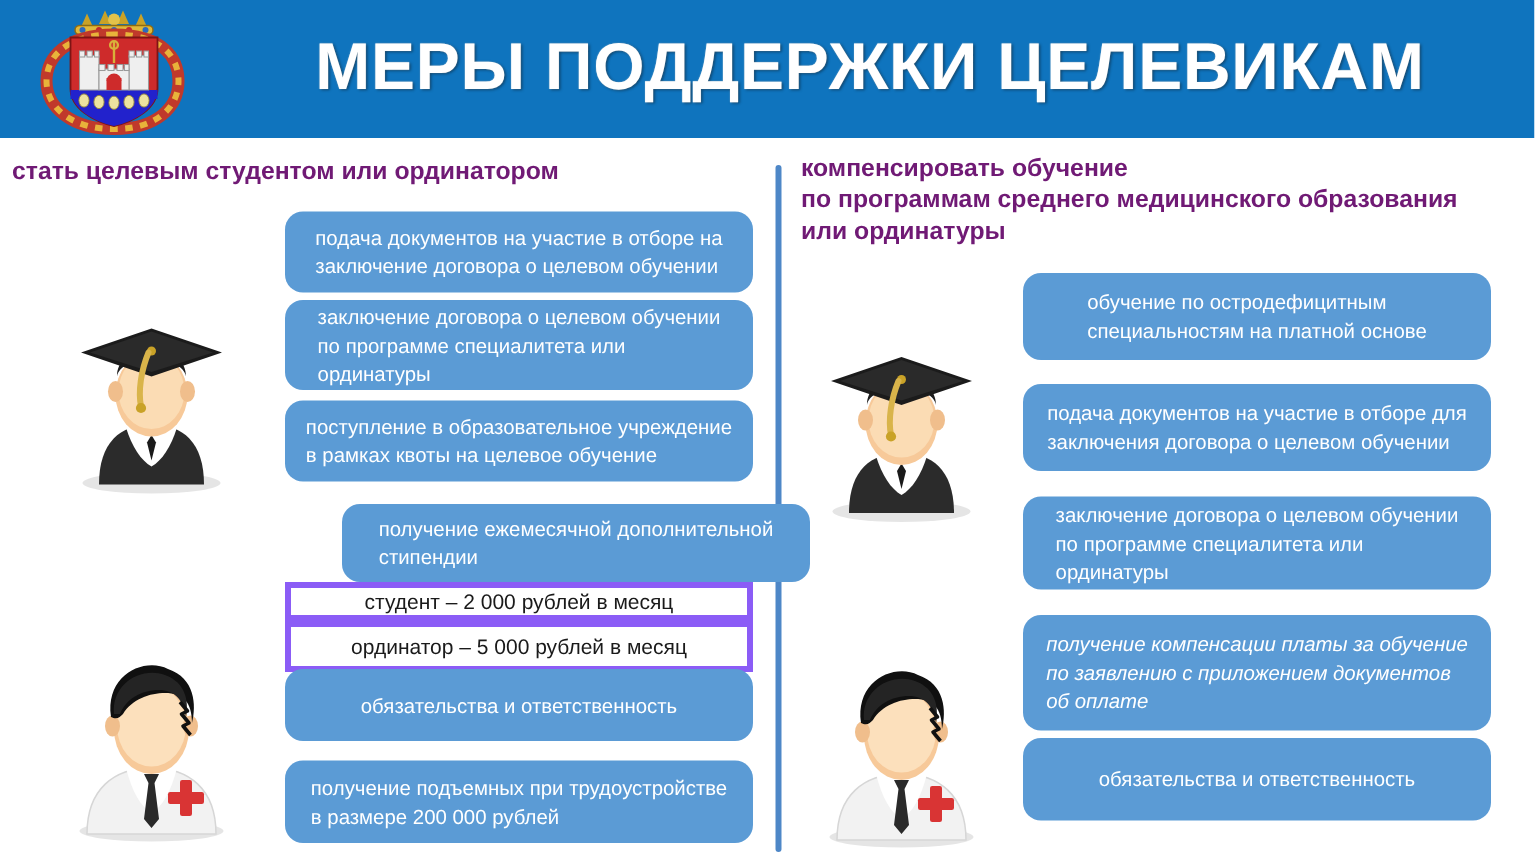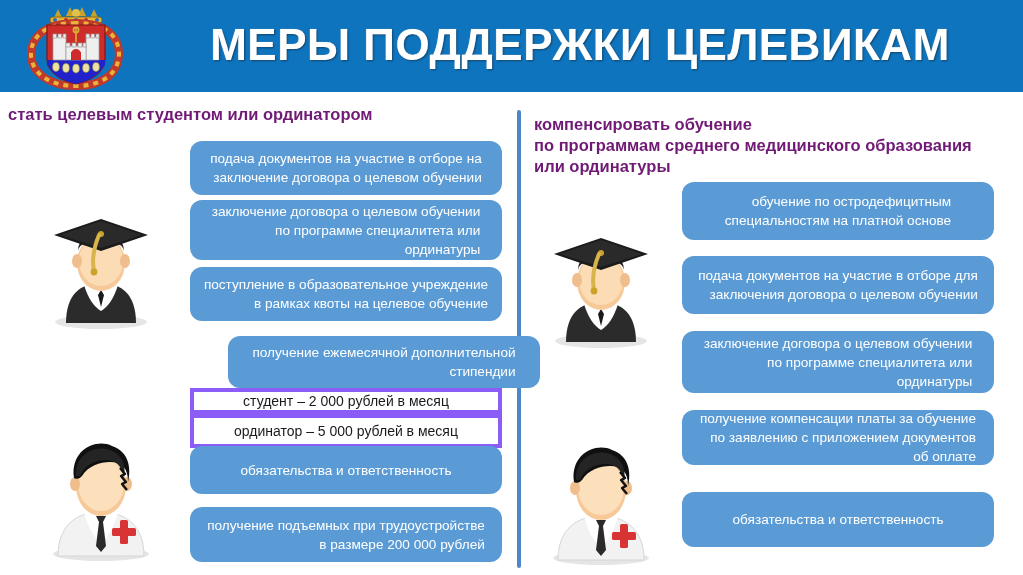--- a/index.html
+++ b/index.html
@@ -33,38 +33,38 @@
   
   .sec-head{
     position:absolute;
     color:#701a75;
     font-size:16.5px;font-weight:bold;
     line-height:21px;
     text-shadow:0 1px 0 rgba(255,255,255,.9);
     white-space:pre-line;
   }
   #head-left{left:8px;top:104px;width:500px;}
-  #head-right{left:534px;top:114px;width:480px;}
+  #head-right{left:534px;top:102px;width:480px;}
 
   
   .divider{
     position:absolute;left:517px;top:110px;width:4px;height:458px;
     background:#4E87C7;border-radius:2px;
   }
 
   
   .box{
     position:absolute;
     background:#5B9BD5;
     border-radius:12px;
     color:#ffffff;
     font-size:13.6px;
     line-height:19px;
     display:flex;align-items:center;justify-content:center;
-    text-align:right;
+    text-align:left;
     padding:4px 0;
     box-sizing:border-box;
     white-space:pre-line;
   }
   .box.white{
     background:#ffffff;
     color:#1a1a1a;
     border:4px solid #8b5cf6;
     border-radius:0;
     font-size:14px;
@@ -245,18 +245,18 @@
   <div class="box" style="left:190px;top:507px;width:312px;height:55px;">получение подъемных при трудоустройстве
 в размере 200 000 рублей</div>
 
   <div class="box" style="left:682px;top:182px;width:312px;height:58px;">обучение по остродефицитным
 специальностям на платной основе</div>
   <div class="box" style="left:682px;top:256px;width:312px;height:58px;">подача документов на участие в отборе для
 заключения договора о целевом обучении</div>
   <div class="box" style="left:682px;top:331px;width:312px;height:62px;">заключение договора о целевом обучении
 по программе специалитета или
 ординатуры</div>
-  <div class="box" style="left:682px;top:410px;width:312px;height:55px;">получение компенсации платы за обучение
+  <div class="box" style="left:682px;top:410px;width:312px;height:77px;font-style:italic;">получение компенсации платы за обучение
 по заявлению с приложением документов
 об оплате</div>
   <div class="box" style="left:682px;top:492px;width:312px;height:55px;">обязательства и ответственность</div>
 
 </div>
 
 </body></html>

